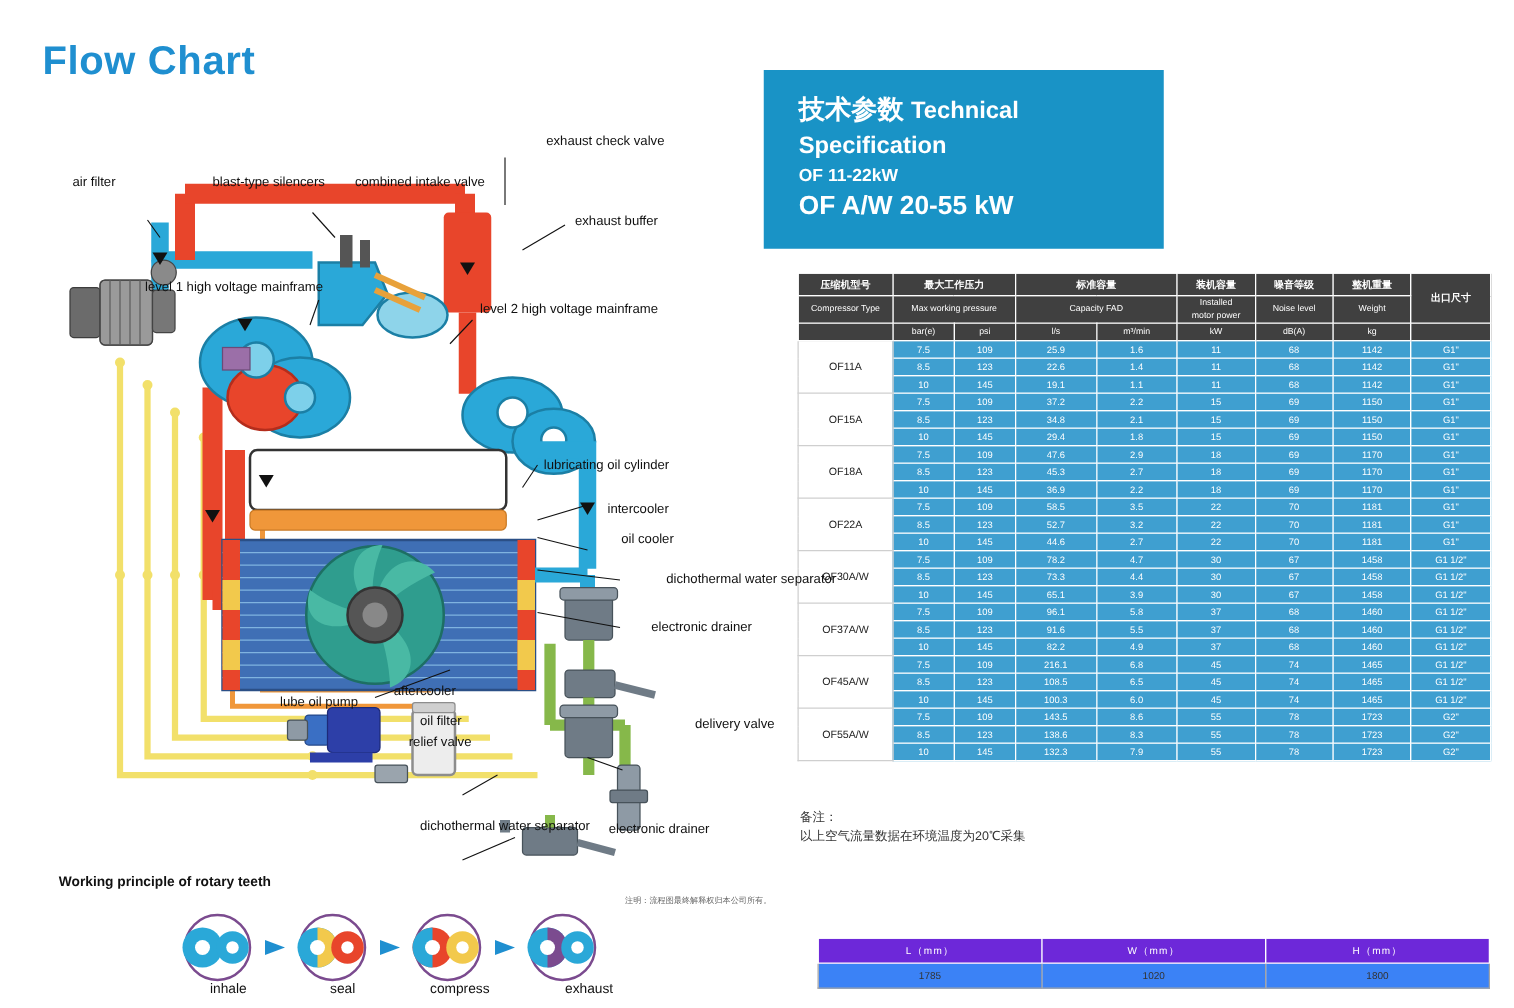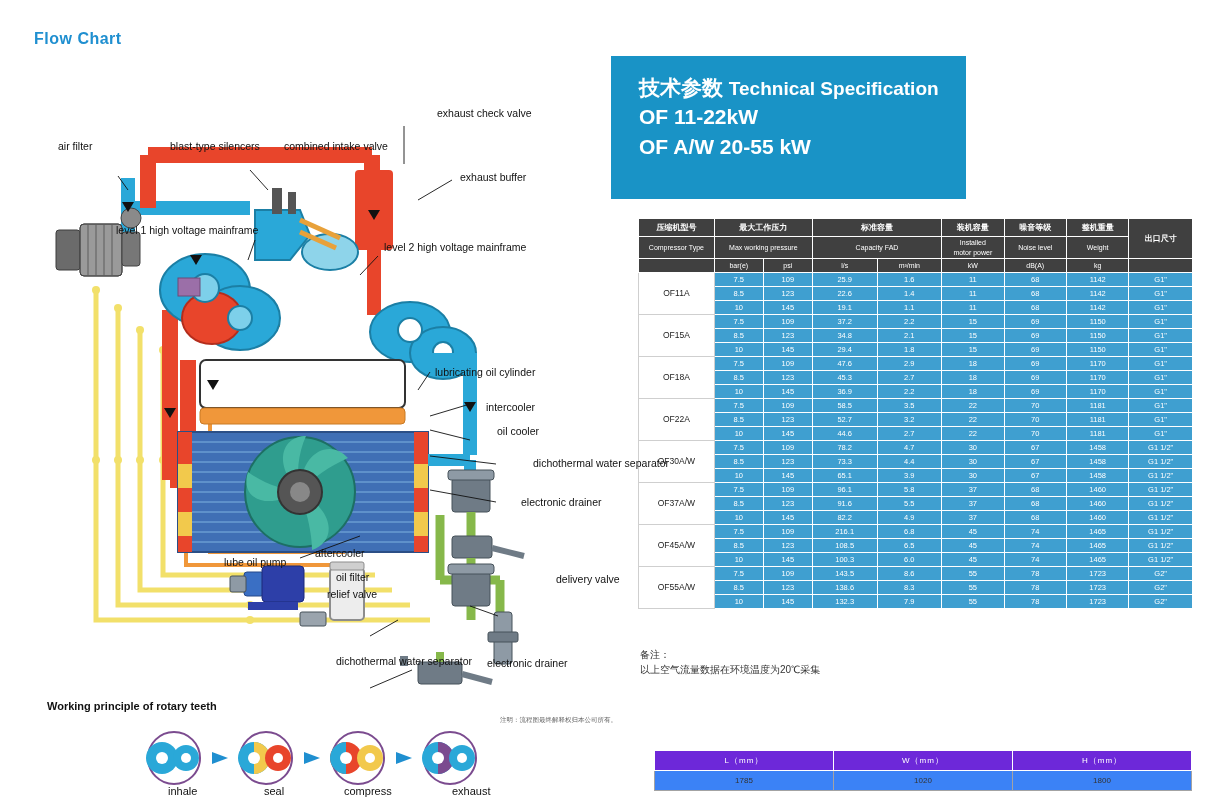--- a/index.html
+++ b/index.html
@@ -10,33 +10,33 @@
     font-family:"Liberation Sans", sans-serif;
     position:relative;
     overflow:hidden;
     color:#111;
   }
   .page { position:relative; width:1211px; height:806px; }
 
   
   #flow-title {
     position:absolute; left:34px; top:30px;
-    font-size:16px; font-weight:bold; color:#1f8fd0;
+    font-size:32px; font-weight:bold; color:#1f8fd0;
     letter-spacing:0.5px;
   }
 
   
   #spec-banner {
-    position:absolute; left:611px; top:56px; width:355px; height:143px;
+    position:absolute; left:611px; top:56px; width:320px; height:143px;
     background:#1993c6; color:#ffffff;
     padding:18px 20px 0 28px;
   }
   #spec-banner .l1 { font-size:21px; font-weight:bold; line-height:1.35; }
   #spec-banner .l1 .en { font-size:19px; }
-  #spec-banner .l2 { font-size:21px; font-weight:bold; line-height:1.4; }
+  #spec-banner .l2 { font-size:14px; font-weight:bold; line-height:1.4; }
   #spec-banner .l3 { font-size:21px; font-weight:bold; line-height:1.4; }
 
   
   #spec-table {
     position:absolute; left:638px; top:218px; width:555px;
     border-collapse:collapse; font-size:7.5px; table-layout:fixed;
   }
   #spec-table td, #spec-table th {
     border:1px solid #ffffff; text-align:center; padding:0;
     height:13px; line-height:13px; white-space:nowrap;

